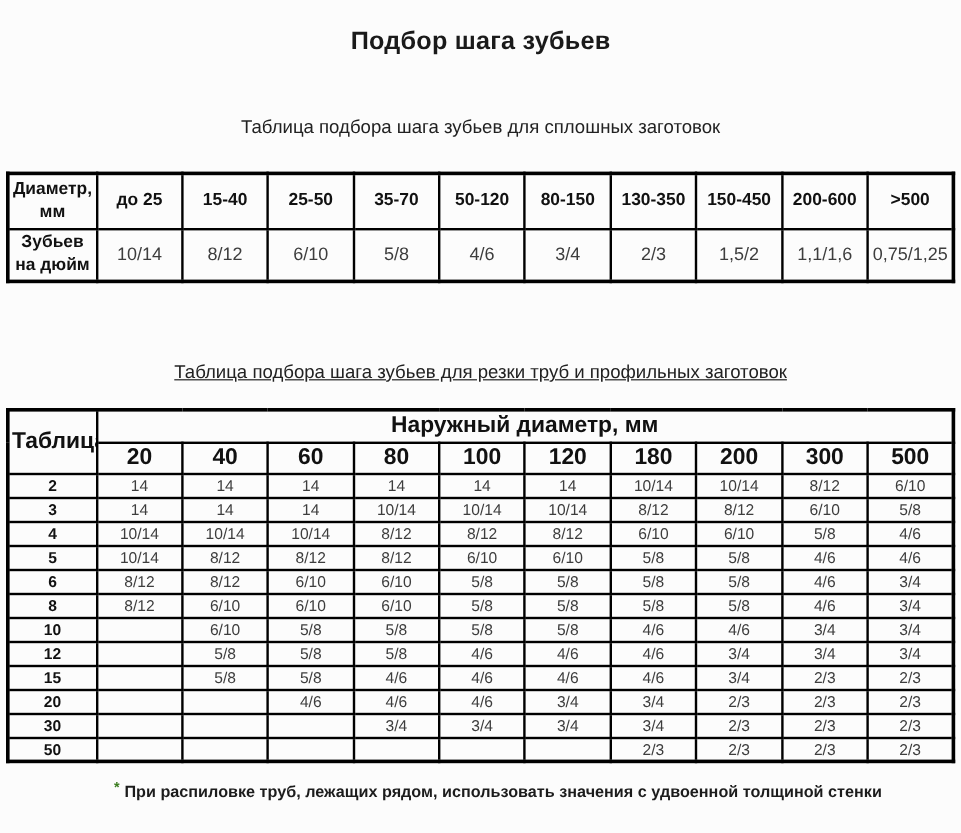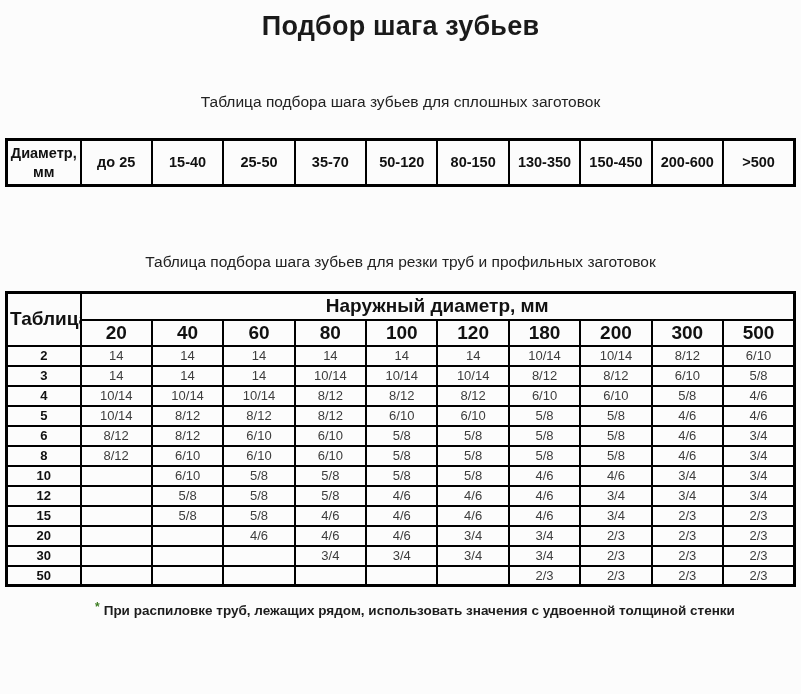--- a/index.html
+++ b/index.html
@@ -5,31 +5,31 @@
   * { box-sizing: border-box; }
   html, body { margin: 0; padding: 0; }
   body {
     width: 801px; height: 694px;
     background: #fcfcfc;
     font-family: "Liberation Sans", sans-serif;
     color: #1a1a1a;
     overflow: hidden;
   }
   .page-title {
-    margin: 0; padding-top: 11px;
+    margin: 12px; padding-top: 11px;
     text-align: center;
-    font-size: 27px; font-weight: 700;
+    font-size: 21px; font-weight: 700;
     letter-spacing: 0.2px;
   }
   .subtitle {
     margin: 12px; text-align: center;
     font-size: 15.5px; color: #222; font-weight: 400;
   }
   .subtitle-solid { margin-top: 51px; }
-  .subtitle-pipe  { margin-top: 66px; }
+  .subtitle-pipe  { margin-top: 66px; text-decoration: underline; }
 
   table.tbl {
     border-collapse: collapse;
     table-layout: fixed;
     width: 791px;
     margin-left: 5px;
     border: 3px solid #000;
   }
   .tbl th, .tbl td {
     border: 2px solid #000;
@@ -89,20 +89,33 @@
       <th>15-40</th>
       <th>25-50</th>
       <th>35-70</th>
       <th>50-120</th>
       <th>80-150</th>
       <th>130-350</th>
       <th>150-450</th>
       <th>200-600</th>
       <th>&gt;500</th>
     </tr>
+    <tr class="data-row">
+      <th>Зубьев на дюйм</th>
+      <td>10/14</td>
+      <td>8/12</td>
+      <td>6/10</td>
+      <td>5/8</td>
+      <td>4/6</td>
+      <td>3/4</td>
+      <td>2/3</td>
+      <td>1,5/2</td>
+      <td>1,1/1,6</td>
+      <td>0,75/1,25</td>
+    </tr>
   </tbody>
 </table>
 
 <p class="subtitle subtitle-pipe">Таблица подбора шага зубьев для резки труб и профильных заготовок</p>
 
 <table class="tbl pipe">
   <colgroup>
     <col class="first-col">
     <col span="10">
   </colgroup>

